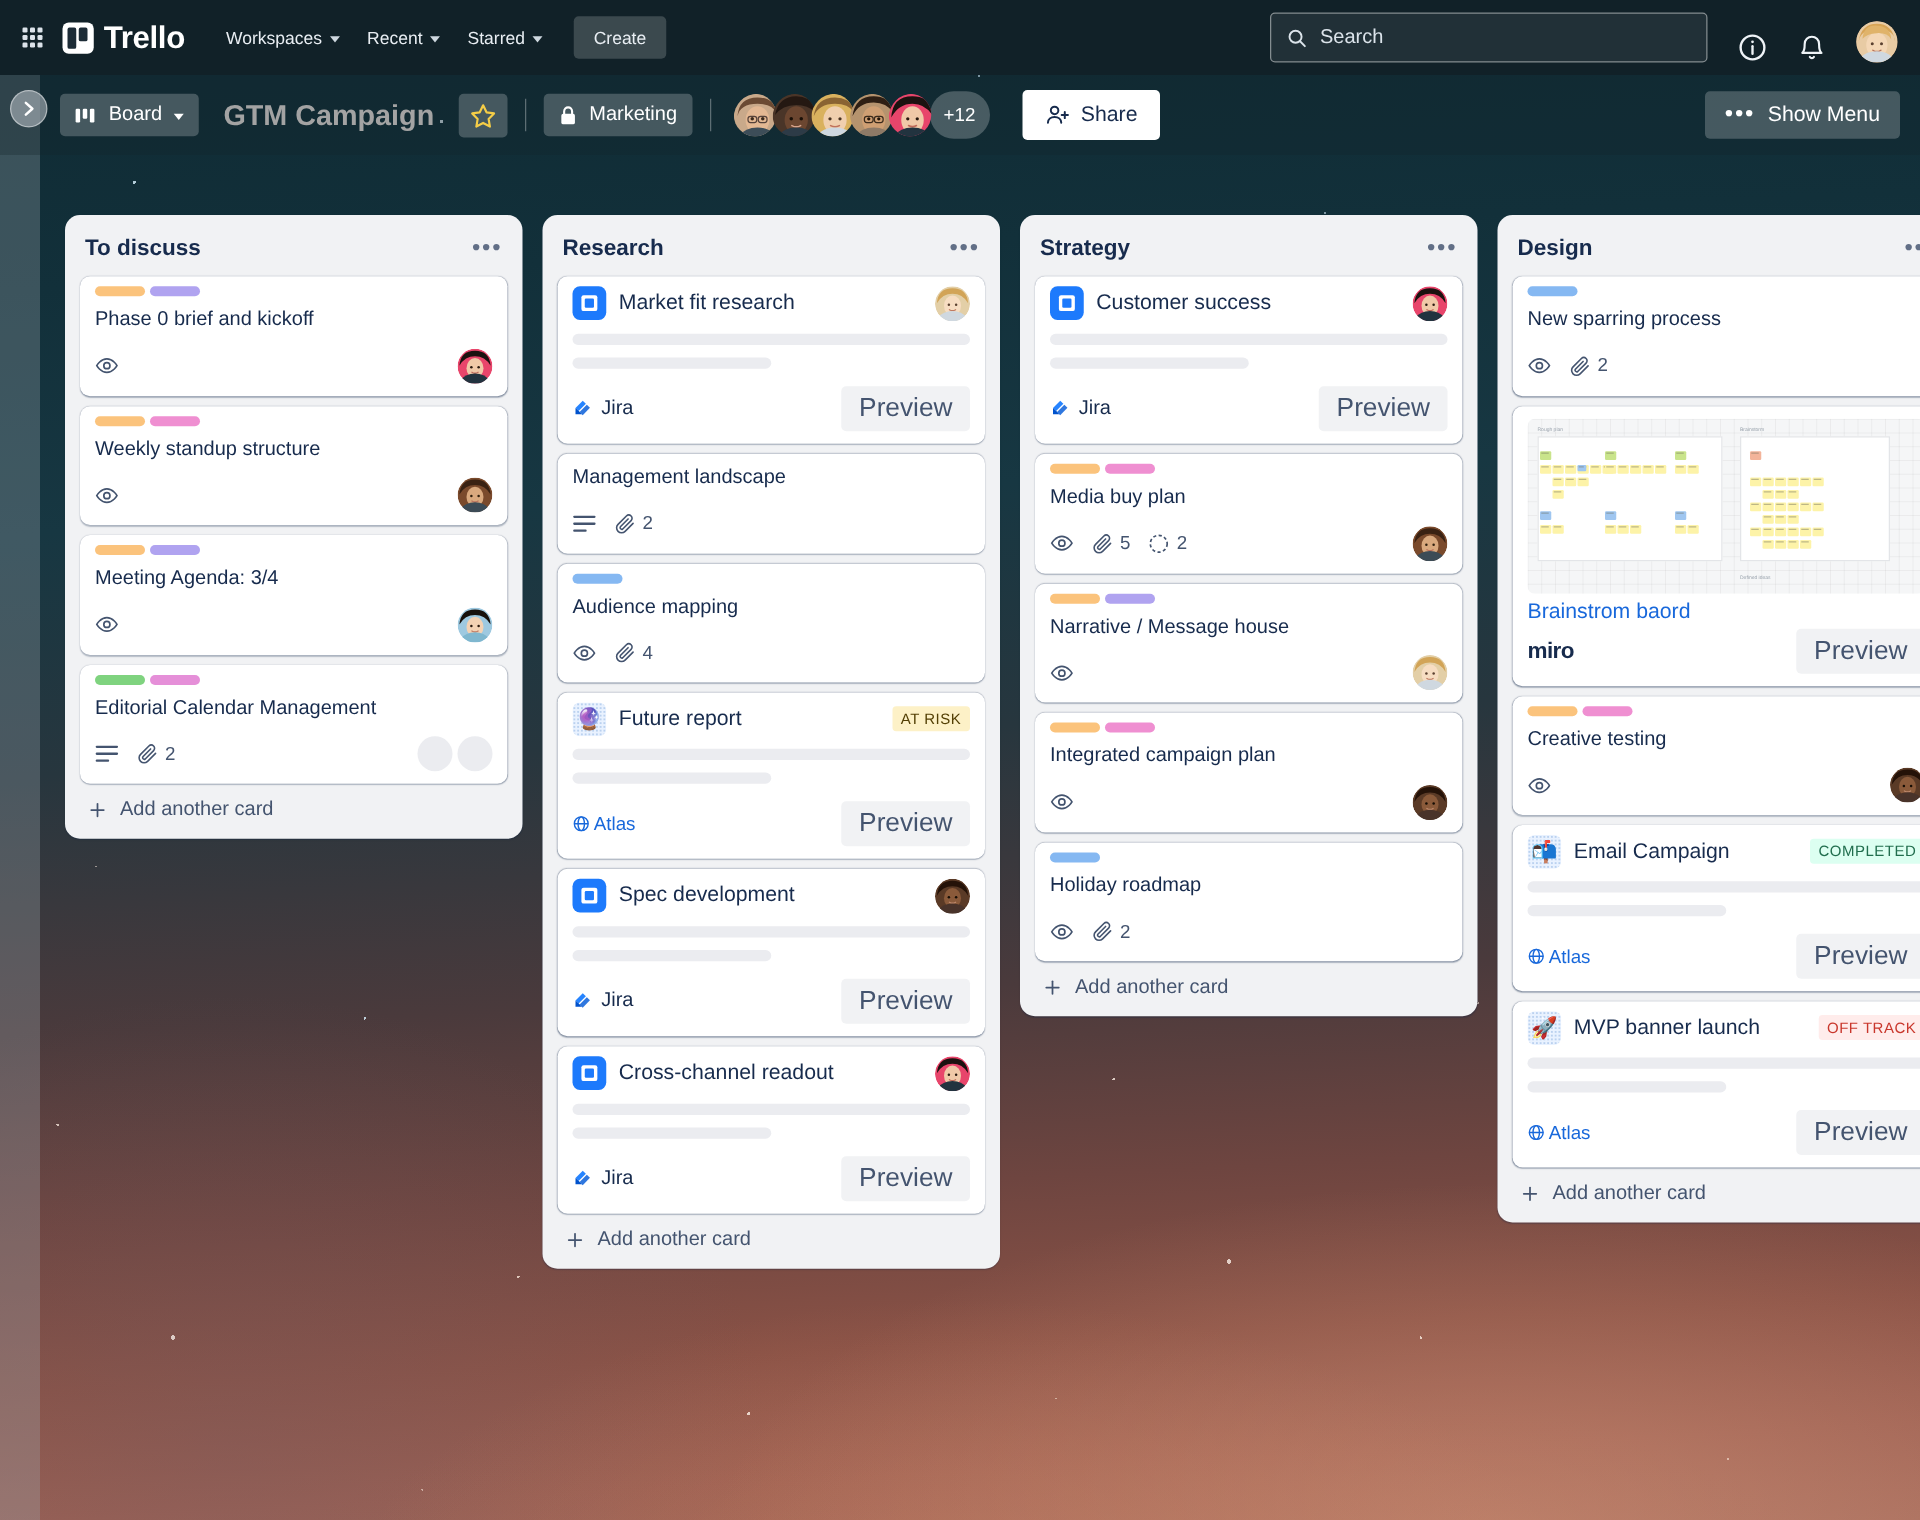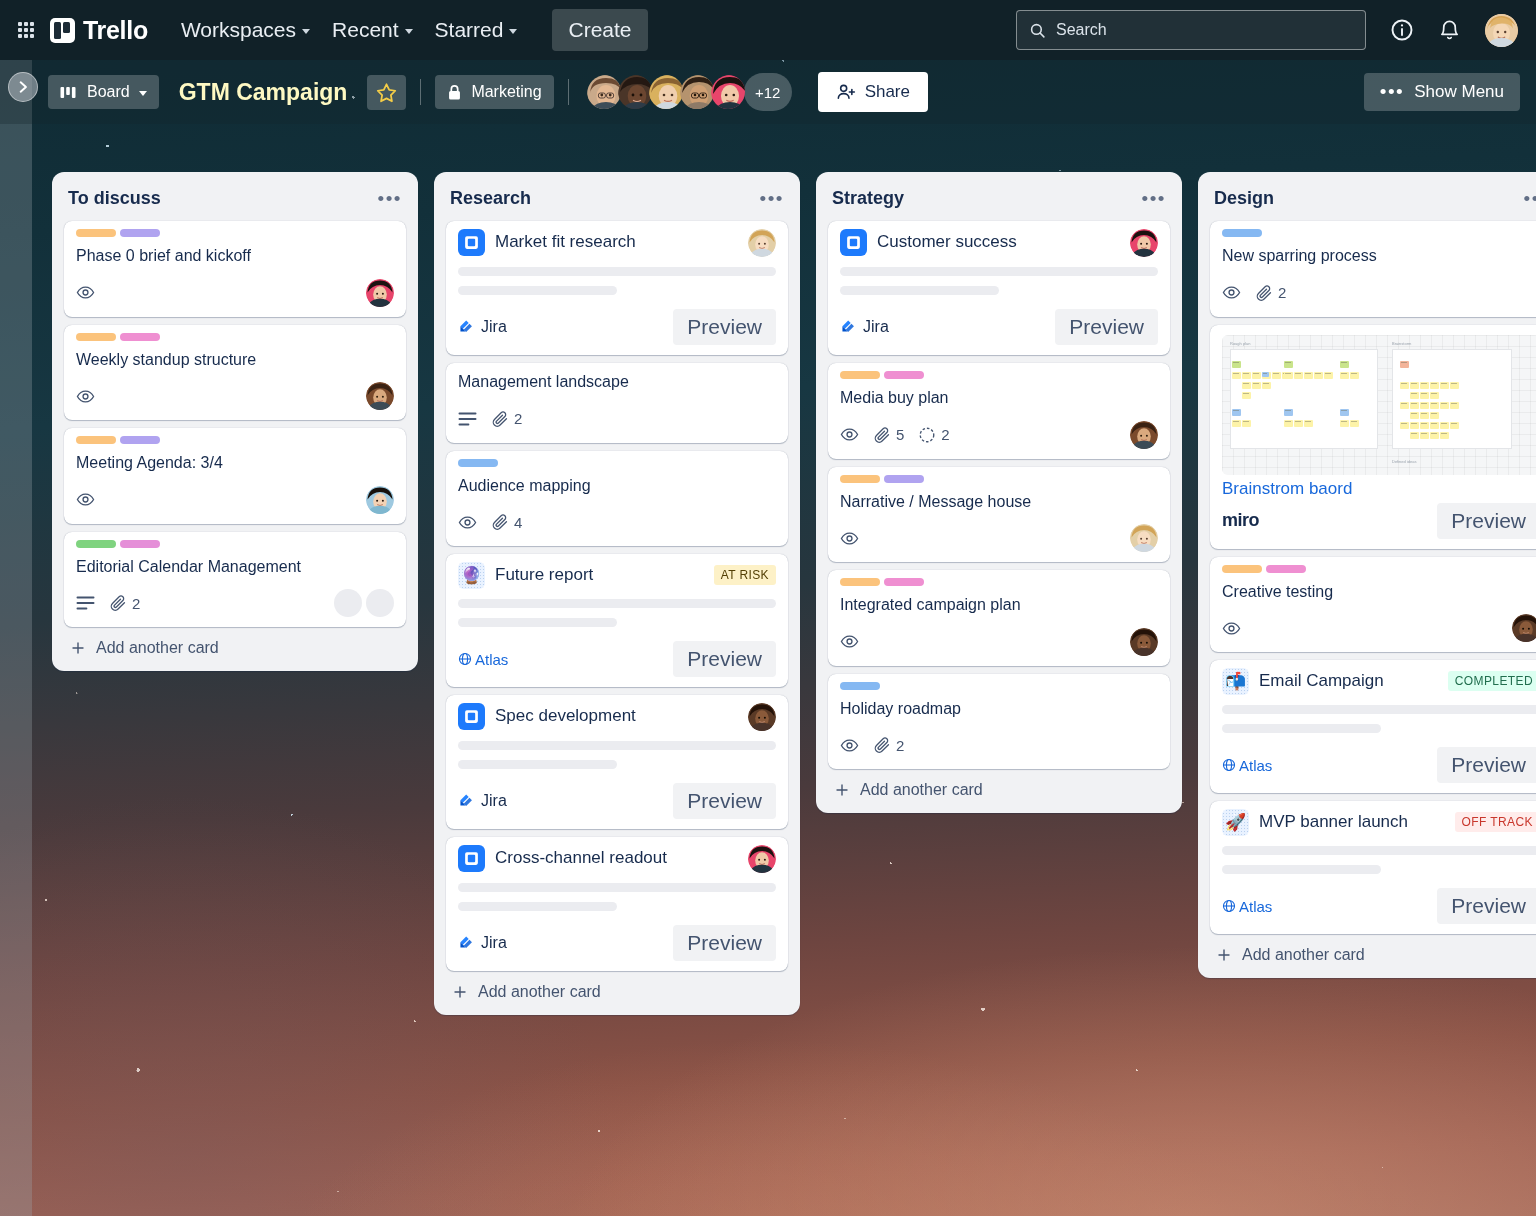--- a/index.html
+++ b/index.html
@@ -84,26 +84,26 @@
   .trello-logo { display:flex; align-items:center; gap:8px; margin-right:22px; cursor:pointer; }
   .trello-mark {
     width:25px; height:25px; background:#fff; border-radius:5px;
     display:flex; gap:2.5px; padding:4px; align-items:flex-start;
   }
   .trello-mark i { display:block; background:#1c2b36; border-radius:1.5px; width:6.5px; }
   .trello-mark i:nth-child(1){ height:17px; }
   .trello-mark i:nth-child(2){ height:11px; }
   .trello-word { color:#fff; font-size:25px; font-weight:bold; letter-spacing:-.3px; }
   .navbtn {
-    color:#e9eef3; font-size:21px; padding:7px 11px; border-radius:4px;
+    color:#e9eef3; font-size:14px; padding:7px 11px; border-radius:4px;
     display:flex; align-items:center; gap:6px; cursor:pointer; white-space:nowrap;
   }
-  .navbtn.create { background:rgba(255,255,255,.18); font-weight:500; padding:9px 16px; margin-left:24px; }
+  .navbtn.create { background:rgba(255,255,255,.18); font-weight:500; padding:9px 16px; margin-left:14px; }
   .caret { width:0;height:0;border-left:4.5px solid transparent;border-right:4.5px solid transparent;border-top:5px solid #cfd8e0; margin-top:2px;}
-  .nav-right { margin-left:auto; display:flex; align-items:center; gap:24px; }
+  .nav-right { margin-left:auto; display:flex; align-items:flex-end; gap:24px; }
   .searchbox {
     width:350px; height:40px; border:1px solid rgba(255,255,255,.45);
     border-radius:4px; background:rgba(255,255,255,.07);
     display:flex; align-items:center; gap:10px; padding:0 12px; cursor:text;
   }
   .searchbox span { color:#dbe3ea; font-size:16px; }
   .icon-btn { cursor:pointer; display:flex; align-items:center; justify-content:center; }
   .avatar-me {
     width:33px;height:33px;border-radius:50%;overflow:hidden;cursor:pointer;
     background:linear-gradient(160deg,#f2d4ae,#d9a878);
@@ -115,21 +115,21 @@
     position:absolute; top:60px; left:0; width:1536px; height:64px;
     background:rgba(20,36,44,.30);
     display:flex; align-items:center; gap:10px; padding:0 16px 0 48px;
     z-index: 20;
   }
   .bh-btn {
     background:rgba(255,255,255,.22); color:#fff; border-radius:4px;
     display:flex; align-items:center; gap:9px; padding:8px 12px;
     font-size:16px; cursor:pointer; white-space:nowrap;
   }
-  .board-title { color:#fef9c3; font-size:23px; font-weight:bold; padding:0 10px; white-space:nowrap;text-align:right; }
+  .board-title { color:#a3a3a3; font-size:23px; font-weight:bold; padding:0 10px; white-space:nowrap;text-align:right; }
   .star-btn { background:rgba(255,255,255,.22); border-radius:4px; padding:7px 9px; cursor:pointer; display:flex; }
   .bh-sep { width:1px; height:26px; background:rgba(255,255,255,.32); margin:0 4px; }
   .members { display:flex; align-items:center; margin-left:2px; }
   .mem {
     width:38px;height:38px;border-radius:50%; margin-right:-7px; overflow:hidden;
     border:2px solid transparent; position:relative; cursor:pointer;
   }
   .mem-more {
     width:48px;height:38px;border-radius:19px;background:rgba(255,255,255,.23);
     color:#fff;font-size:15px;display:flex;align-items:center;justify-content:center;

